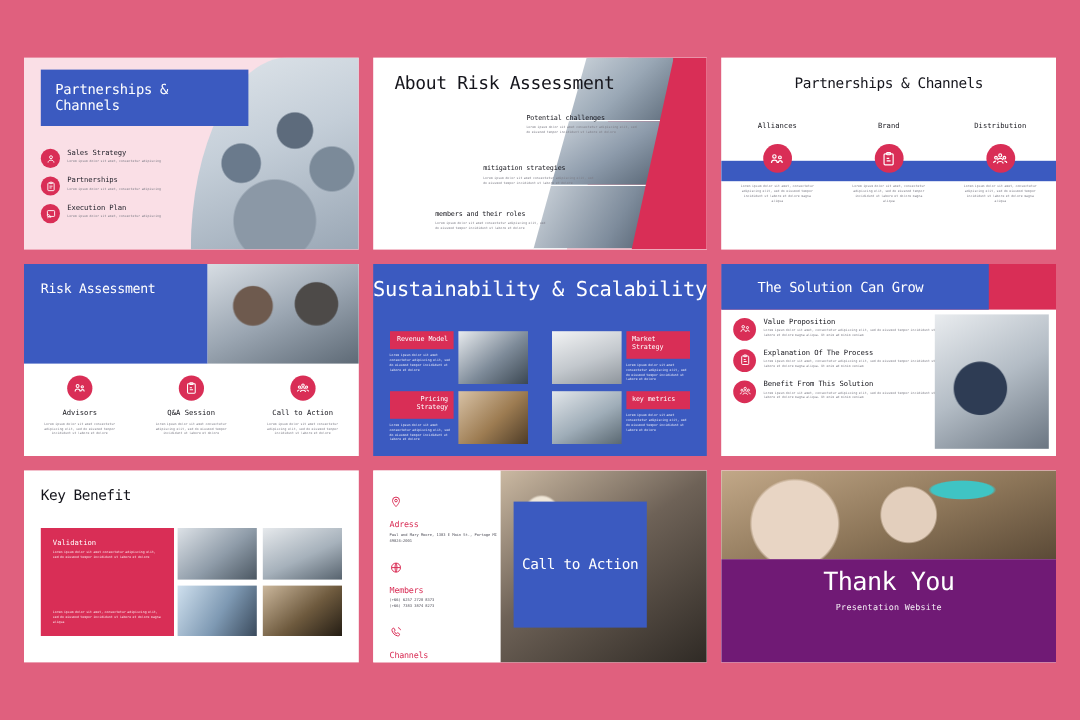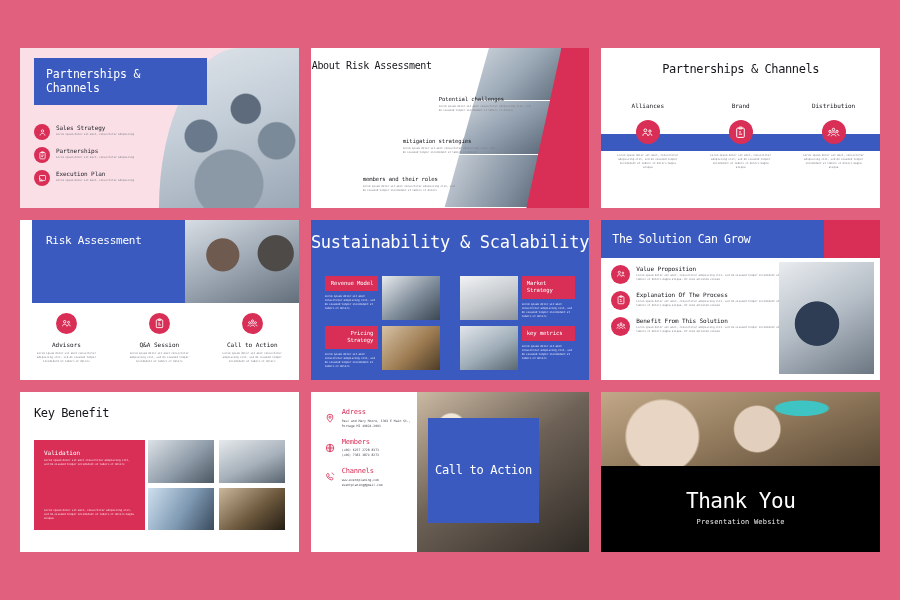--- a/index.html
+++ b/index.html
@@ -72,38 +72,38 @@
     position:absolute; right:10%; top:0; width:42%; height:100%;
     clip-path: polygon(38% 0, 100% 0, 70% 100%, 0 100%);
     display:flex; flex-direction:column;
   }
   .s2 .collage i {
     flex:1; display:block; border-bottom:1px solid #fff;
   }
   .s2 .collage i:nth-child(1){ background:linear-gradient(135deg,#e4e8ec,#9aa8b6 60%,#5f6d7c); }
   .s2 .collage i:nth-child(2){ background:linear-gradient(145deg,#d8dee4,#8d9bab 55%,#4f5d6c); }
   .s2 .collage i:nth-child(3){ background:linear-gradient(120deg,#cfd6dd,#7e8c9c 60%,#424f5e); }
-  .s2 .h { position:absolute; left:1px; top:12px; font-size:10px; color:#15151c; line-height:1.22; letter-spacing:-.3px; }
+  .s2 .h { position:absolute; left:18px; top:12px; font-size:15px; color:#15151c; line-height:1.22; letter-spacing:-.3px; }
   .s2 .blk { position:absolute; }
   .s2 .blk .bt { font-size:5.6px; color:#15151c; margin-bottom:3px; letter-spacing:-.1px; }
   .s2 .b1 { left:128px; top:48px; width:92px; }
   .s2 .b2 { left:92px;  top:90px; width:92px; }
   .s2 .b3 { left:52px;  top:128px; width:92px; }
 
   
   .s3 .band { position:absolute; left:0; top:86px; width:100%; height:17px; background:#3b5ac0; }
   .s3 .h { position:absolute; top:14px; width:100%; text-align:center; font-size:12px; color:#15151c; letter-spacing:-.4px; }
   .s3 .cols { position:absolute; top:54px; left:0; width:100%; display:flex; }
   .s3 .col { flex:1; text-align:center; }
   .s3 .cn { font-size:6px; color:#15151c; margin-bottom:11px; }
   .s3 .circ { width:24px; height:24px; margin:0 auto 10px; }
   .s3 .lorem { padding:0 14px; }
 
   
-  .s4 .top { position:absolute; left:12px; top:0; width:100%; height:52%; display:flex; }
+  .s4 .top { position:absolute; left:0; top:0; width:100%; height:52%; display:flex; }
   .s4 .tb { width:55%; background:#3b5ac0; color:#fff; padding:14px 0 0 14px;
             font-size:11px; line-height:1.28; letter-spacing:-.25px; }
   .s4 .tp { width:45%;
     background:
       radial-gradient(circle at 30% 42%, #6e5a4e 0 16%, transparent 17%),
       radial-gradient(circle at 72% 40%, #4d4a48 0 17%, transparent 18%),
       linear-gradient(155deg,#d7dde3,#9ba6b2 50%,#5e6a76);
   }
   .s4 .cols { position:absolute; top:58%; left:0; width:100%; display:flex; }
   .s4 .col { flex:1; text-align:center; }
@@ -125,21 +125,21 @@
   .s5 .cell.rev .tag { text-align:left; }
   .s5 .im { width:50%; }
   .s5 .im.a{ background:linear-gradient(140deg,#e8ebee,#7e8b99 55%,#3b4752); }
   .s5 .im.b{ background:linear-gradient(160deg,#f2f3f4,#c3c8cd 55%,#8e959c); }
   .s5 .im.c{ background:linear-gradient(135deg,#d8c2a6,#9d7c52 55%,#4e3c27); }
   .s5 .im.d{ background:linear-gradient(150deg,#e2e6ea,#9fadb8 55%,#5a6872); }
 
   
   .s6 .topbar { position:absolute; left:0; top:0; width:100%; height:24%; background:#d92e56; }
   .s6 .blue { position:absolute; left:0; top:0; width:80%; height:24%; background:#3b5ac0;
-              color:#fff; display:flex; align-items:center; padding-left:11px;
+              color:#fff; display:flex; align-items:center; padding-left:30px;
               font-size:11.5px; letter-spacing:-.35px; }
   .s6 .ph { position:absolute; right:6px; top:26%; bottom:6px; width:34%;
     background:
       radial-gradient(circle at 40% 55%, #2e3c54 0 26%, transparent 27%),
       linear-gradient(150deg,#e9ecef,#b3bcc5 50%,#6b7682);
   }
   .s6 .rows { position:absolute; left:10px; top:28%; width:62%; }
   .s6 .row { display:flex; gap:6px; margin-bottom:7px; align-items:flex-start; }
   .s6 .circ { width:19px; height:19px; }
   .s6 .rt { font-size:6px; color:#15151c; margin-bottom:2px; letter-spacing:-.1px; }
@@ -161,35 +161,35 @@
   .s8 .left { position:absolute; left:0; top:0; width:38%; height:100%; background:#fff; padding:16px 0 0 14px; }
   .s8 .ph { position:absolute; right:0; top:0; width:62%; height:100%;
     background:
       radial-gradient(circle at 20% 22%, #f0e7d8 0 7%, transparent 8%),
       linear-gradient(145deg,#cbb9a2,#6e6257 45%,#2f2a25);
   }
   .s8 .cta { position:absolute; right:18%; top:16%; width:40%; height:66%;
              background:#3b5ac0; color:#fff; display:flex; align-items:center;
              justify-content:center; text-align:center; font-size:12px; line-height:1.25;
              letter-spacing:-.3px; }
-  .s8 .grp { display:flex; gap:6px; margin-bottom:9px; }
+  .s8 .grp { display:flex; gap:6px; margin-bottom:9px;flex-direction:column; }
   .s8 .ic { width:11px; flex:none; color:#d92e56; }
   .s8 .gt { font-size:7px; color:#d92e56; margin-bottom:2.5px; letter-spacing:-.2px; }
   .s8 .gv { font-size:3.1px; line-height:1.62; color:#4a4a55; }
 
   
   .s9 .ph { position:absolute; left:0; top:0; width:100%; height:46%;
     background:
       radial-gradient(ellipse at 72% 22%, #3fc4c4 0 9%, transparent 10%),
       radial-gradient(circle at 22% 60%, #e8d5c4 0 16%, transparent 17%),
       radial-gradient(circle at 56% 50%, #e3cfbd 0 14%, transparent 15%),
       linear-gradient(160deg,#c2a888,#8d7659 55%,#5b4a37);
   }
   .s9 .band { position:absolute; left:0; bottom:0; width:100%; height:54%;
-              background:#000000; color:#fff; padding-top:24px; text-align:center; }
+              background:#701a75; color:#fff; padding-top:8px; text-align:center; }
   .s9 .ty { font-size:21px; letter-spacing:-.5px; line-height:1.05; }
   .s9 .sub { font-size:7px; margin-top:6px; color:rgba(255,255,255,.93); letter-spacing:.2px; }
 </style>
 </head>
 <body>
 
 <div class="deck">
 
   <div class="slide s1">
     <div class="photo"></div>

